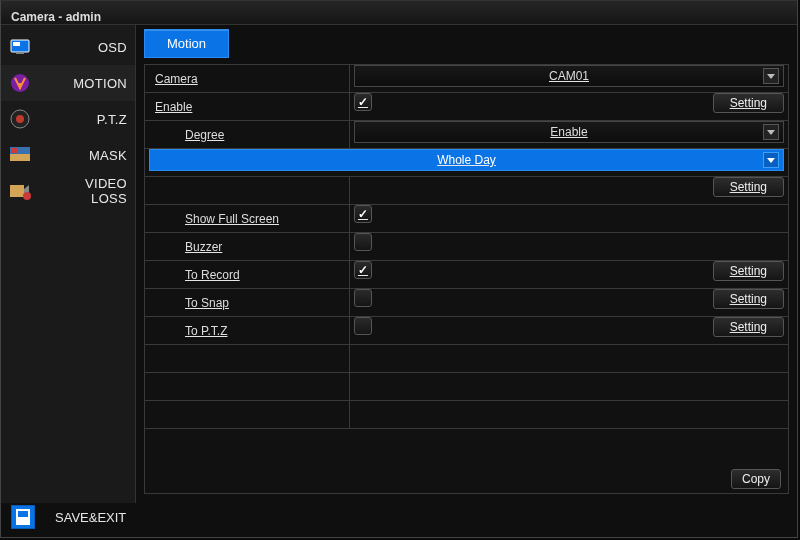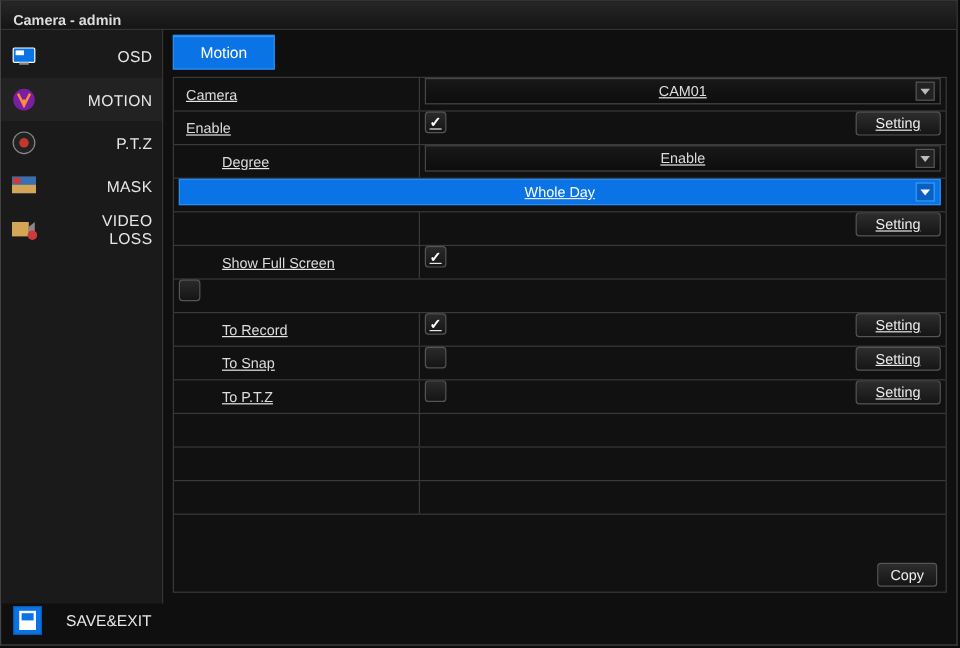--- a/index.html
+++ b/index.html
@@ -317,20 +317,21 @@
             <div class="btn">Setting</div>
           </div>
         </div>
         <div class="row">
           <div class="labelcell indent">Show Full Screen</div>
           <div class="valuecell">
             <div class="checkbox checked"></div>
           </div>
         </div>
         <div class="row">
+          <div class="labelcell indent">Buzzer</div>
           <div class="valuecell">
             <div class="checkbox"></div>
           </div>
         </div>
         <div class="row">
           <div class="labelcell indent">To Record</div>
           <div class="valuecell">
             <div class="checkbox checked"></div>
             <div class="spacer"></div>
             <div class="btn">Setting</div>

